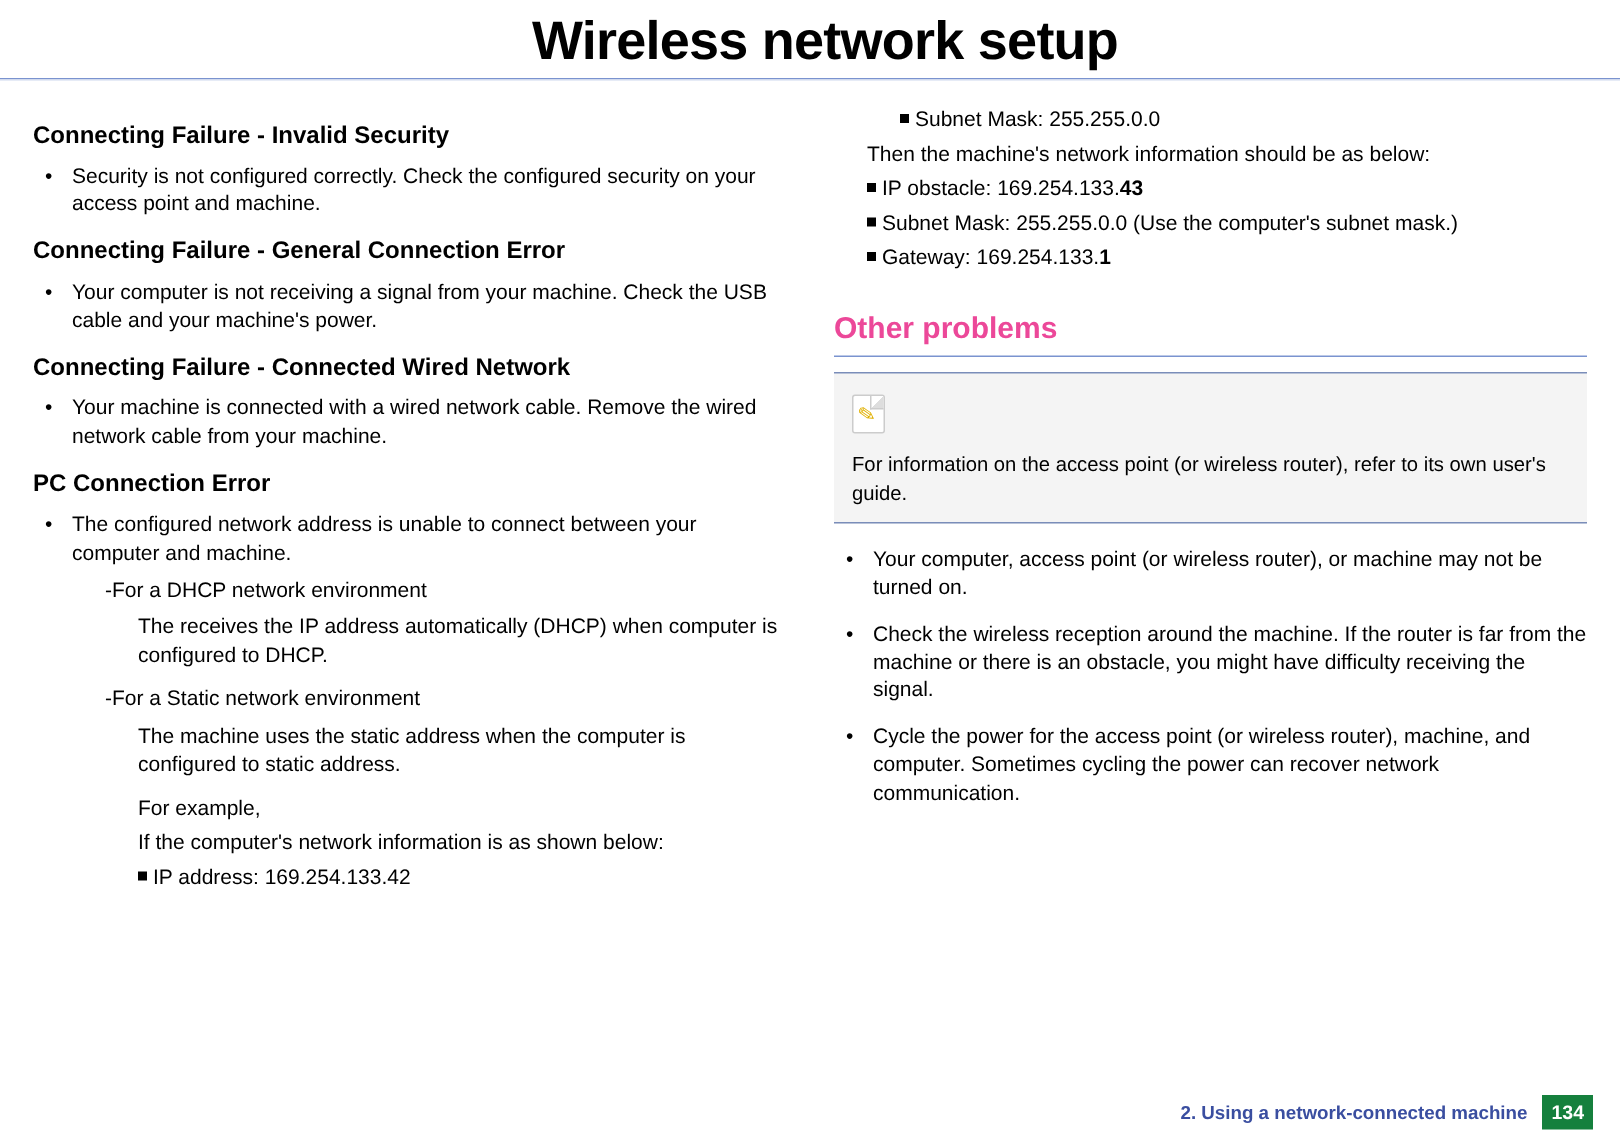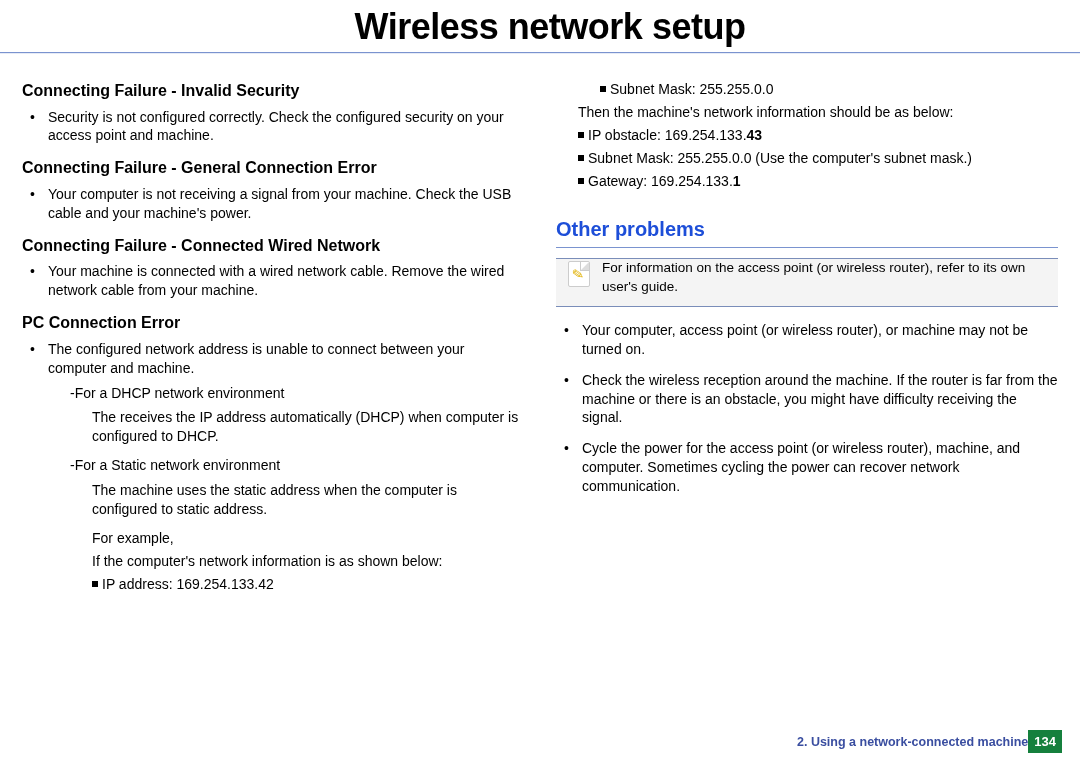--- a/index.html
+++ b/index.html
@@ -38,21 +38,21 @@
     line-height: 1.35;
   }
   h3.sub {
     font-size: 16px;
     font-weight: 700;
     margin: 12px 0 6px 0;
   }
   h2.section {
     font-size: 20px;
     font-weight: 700;
-    color: #1d4ed8;
+    color: #ec4899;
     margin: 26px 0 4px 0;
   }
   .section-rule {
     height: 1px;
     background: #7a93cf;
     margin-bottom: 10px;
   }
   ul.bul { list-style: none; padding-left: 4px; }
   ul.bul > li {
     position: relative;
@@ -87,25 +87,26 @@
     display: inline-block;
     width: 6px; height: 6px;
     background: #000;
     margin-right: 4px;
     vertical-align: 2px;
   }
   .note-box {
     border-top: 1.5px solid #7a8db9;
     border-bottom: 1.5px solid #7a8db9;
     background: #f4f4f4;
-    padding: 0 12px 10px 12px;
+    padding: 12px 12px 10px 12px;
     margin: 8px 0 14px 0;
     display: flex;
     align-items: flex-start;
     gap: 12px;
+    flex-direction: column;
   }
   .note-icon {
     width: 22px; height: 26px;
     background: #fff;
     border: 1px solid #ccc;
     border-radius: 2px;
     position: relative;
     flex: 0 0 auto;
     margin-top: 2px;
   }
@@ -126,20 +127,21 @@
     color: #e0b000;
     transform: rotate(-10deg);
   }
   .note-text { font-size: 13.5px; }
   .footer {
     position: absolute;
     right: 18px;
     bottom: 10px;
     display: flex;
     align-items: center;
+    gap: 10px;
   }
   .footer-text {
     color: #3a4ea0;
     font-weight: 700;
     font-size: 12.5px;
   }
   .page-num {
     background: #15803d;
     color: #fff;
     font-weight: 700;
@@ -181,21 +183,21 @@
         <div class="dash-item"><span>For a Static network environment</span></div>
         <div class="inner">The machine uses the static address when the computer is configured to static address.</div>
         <div class="blk">For example,</div>
         <div class="blk">If the computer's network information is as shown below:</div>
         <div class="sq-line"><span class="sq-marker"></span><span>IP address: 169.254.133.42</span></div>
       </li>
     </ul>
   </div>
 
   <div class="col">
-    <div class="sq-line" style="padding-left:44px;margin-top:12px"><span class="sq-marker"></span><span>Subnet Mask: 255.255.0.0</span></div>
+    <div class="sq-line" style="padding-left:44px;margin-top:2px"><span class="sq-marker"></span><span>Subnet Mask: 255.255.0.0</span></div>
     <div class="blk" style="padding-left:22px">Then the machine's network information should be as below:</div>
     <div class="sq-line" style="padding-left:22px"><span class="sq-marker"></span><span>IP obstacle: 169.254.133.</span><b>43</b></div>
     <div class="sq-line" style="padding-left:22px"><span class="sq-marker"></span><span>Subnet Mask: 255.255.0.0 (Use the computer's subnet mask.)</span></div>
     <div class="sq-line" style="padding-left:22px"><span class="sq-marker"></span><span>Gateway: 169.254.133.</span><b>1</b></div>
 
     <h2 class="section">Other problems</h2>
     <div class="section-rule"></div>
 
     <div class="note-box">
       <div class="note-icon"></div>

